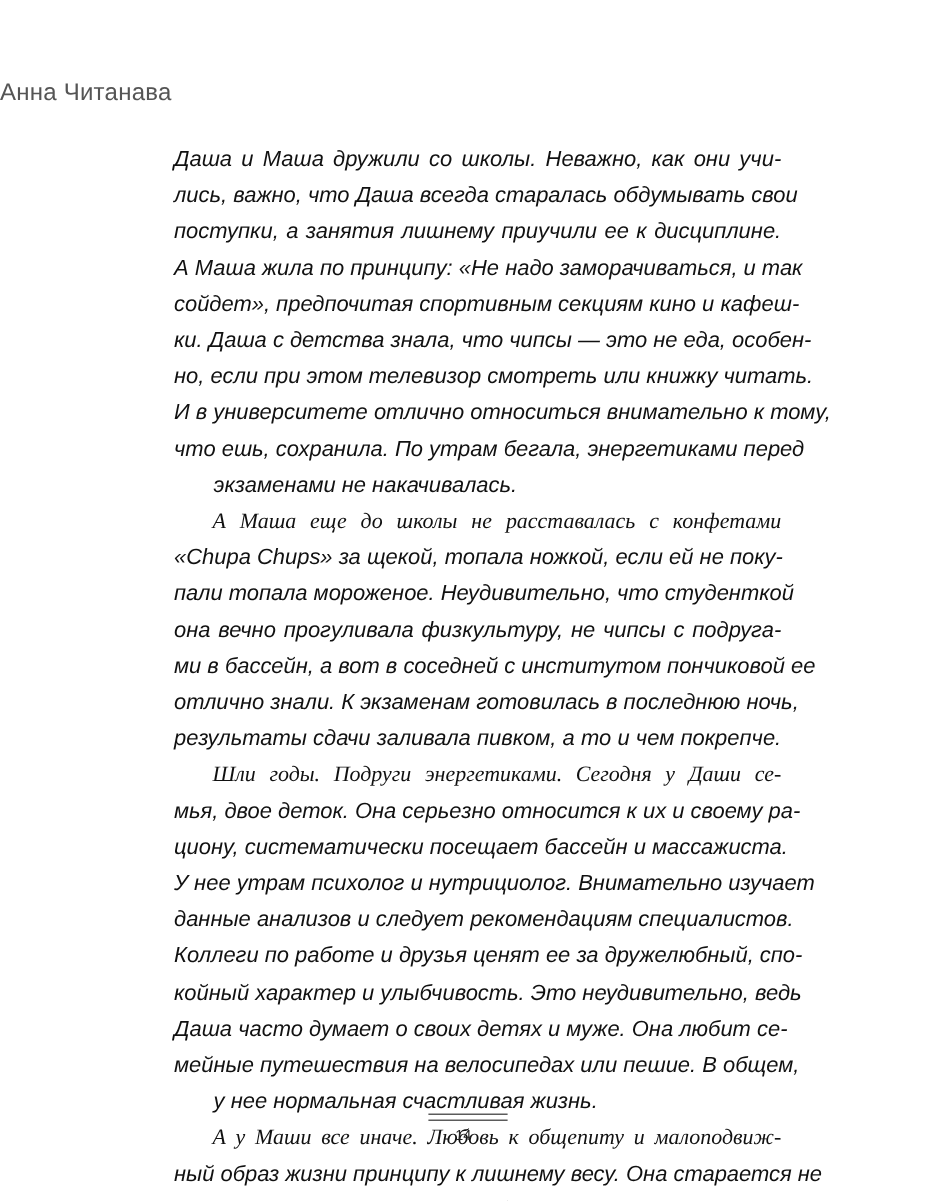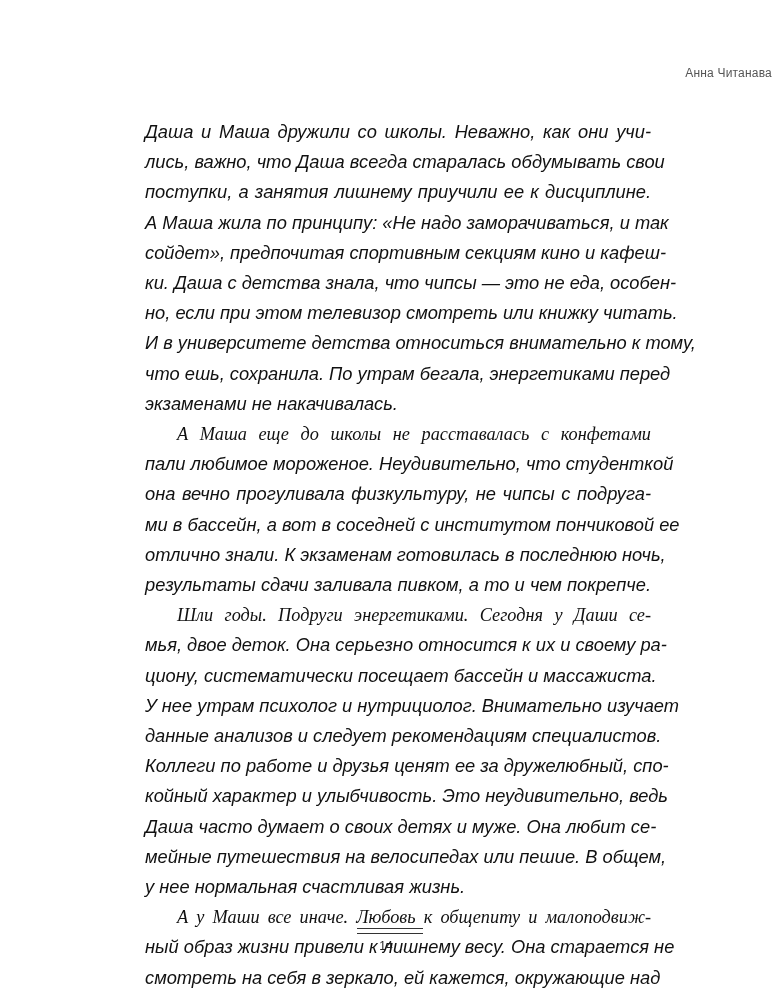--- a/index.html
+++ b/index.html
@@ -1,29 +1,29 @@
 <!DOCTYPE html>
 <html><head>
 <meta charset="utf-8">
 <style>
   html, body { margin: 0; padding: 0; background: #ffffff; }
   body { width: 772px; height: 1001px; position: relative; overflow: hidden; }
   .page { position: absolute; left: 0; top: 0; width: 772px; height: 1001px; background: #fff; }
   .header {
-    position: absolute; left: 0; width: 772px; top: 66px; text-align: right;
-    font-family: "Liberation Sans", sans-serif; font-size: 12px; color: #555;
+    position: absolute; left: 0; width: 772px; top: 66px; text-align: left;
+    font-family: "Liberation Sans", sans-serif; font-size: 20px; color: #555;
     letter-spacing: 0.2px;
   }
   .body-text {
     position: absolute; left: 145px; top: 117px; width: 506px;
     font-family: "Liberation Sans", sans-serif; font-style: italic;
     font-size: 18.3px; line-height: 30.2px; color: #111;
   }
   .line { display: block; white-space: nowrap; text-align: justify; text-align-last: justify; }
-  .line.last { text-align-last: left; }
+  .line.last { text-align-last: left; margin-left: 33px; }
   .line.indent { text-indent: 32px; font-family: Liberation Serif, serif; }
   .footer-rule {
     position: absolute; left: 357px; top: 928px; width: 66px; height: 4px;
     border-top: 1px solid #333; border-bottom: 1px solid #333;
   }
   .page-number {
     position: absolute; left: 0; width: 772px; top: 939px; text-align: center;
     font-family: "Liberation Sans", sans-serif; font-size: 12px; color: #222;
   }
 </style>
@@ -35,47 +35,48 @@
 
   <div class="body-text">
     <div>
       <span class="line">Даша и Маша дружили со школы. Неважно, как они учи-</span>
       <span class="line">лись, важно, что Даша всегда старалась обдумывать свои</span>
       <span class="line">поступки, а занятия лишнему приучили ее к дисциплине.</span>
       <span class="line">А Маша жила по принципу: «Не надо заморачиваться, и так</span>
       <span class="line">сойдет», предпочитая спортивным секциям кино и кафеш-</span>
       <span class="line">ки. Даша с детства знала, что чипсы — это не еда, особен-</span>
       <span class="line">но, если при этом телевизор смотреть или книжку читать.</span>
-      <span class="line">И в университете детства относиться внимательно к тому,</span>
+      <span class="line">И в университете отлично относиться внимательно к тому,</span>
       <span class="line">что ешь, сохранила. По утрам бегала, энергетиками перед</span>
       <span class="line last">экзаменами не накачивалась.</span>
     </div>
     <div>
       <span class="line indent">А Маша еще до школы не расставалась с конфетами</span>
-      <span class="line">пали любимое мороженое. Неудивительно, что студенткой</span>
+      <span class="line">«Chupa Chups» за щекой, топала ножкой, если ей не поку-</span>
+      <span class="line">пали топала мороженое. Неудивительно, что студенткой</span>
       <span class="line">она вечно прогуливала физкультуру, не чипсы с подруга-</span>
       <span class="line">ми в бассейн, а вот в соседней с институтом пончиковой ее</span>
       <span class="line">отлично знали. К экзаменам готовилась в последнюю ночь,</span>
       <span class="line">результаты сдачи заливала пивком, а то и чем покрепче.</span>
     </div>
     <div>
       <span class="line indent">Шли годы. Подруги энергетиками. Сегодня у Даши се-</span>
       <span class="line">мья, двое деток. Она серьезно относится к их и своему ра-</span>
       <span class="line">циону, систематически посещает бассейн и массажиста.</span>
       <span class="line">У нее утрам психолог и нутрициолог. Внимательно изучает</span>
       <span class="line">данные анализов и следует рекомендациям специалистов.</span>
       <span class="line">Коллеги по работе и друзья ценят ее за дружелюбный, спо-</span>
       <span class="line">койный характер и улыбчивость. Это неудивительно, ведь</span>
       <span class="line">Даша часто думает о своих детях и муже. Она любит се-</span>
       <span class="line">мейные путешествия на велосипедах или пешие. В общем,</span>
       <span class="line last">у нее нормальная счастливая жизнь.</span>
     </div>
     <div>
       <span class="line indent">А у Маши все иначе. Любовь к общепиту и малоподвиж-</span>
-      <span class="line">ный образ жизни привели к лишнему весу. Она старается не</span>
+      <span class="line">ный образ жизни принципу к лишнему весу. Она старается не</span>
       <span class="line">смотреть на себя в зеркало, ей кажется, окружающие над</span>
 
     </div>
   </div>
 
   <div class="footer-rule"></div>
   <div class="page-number">14</div>
 </div>
 
 </body></html>

